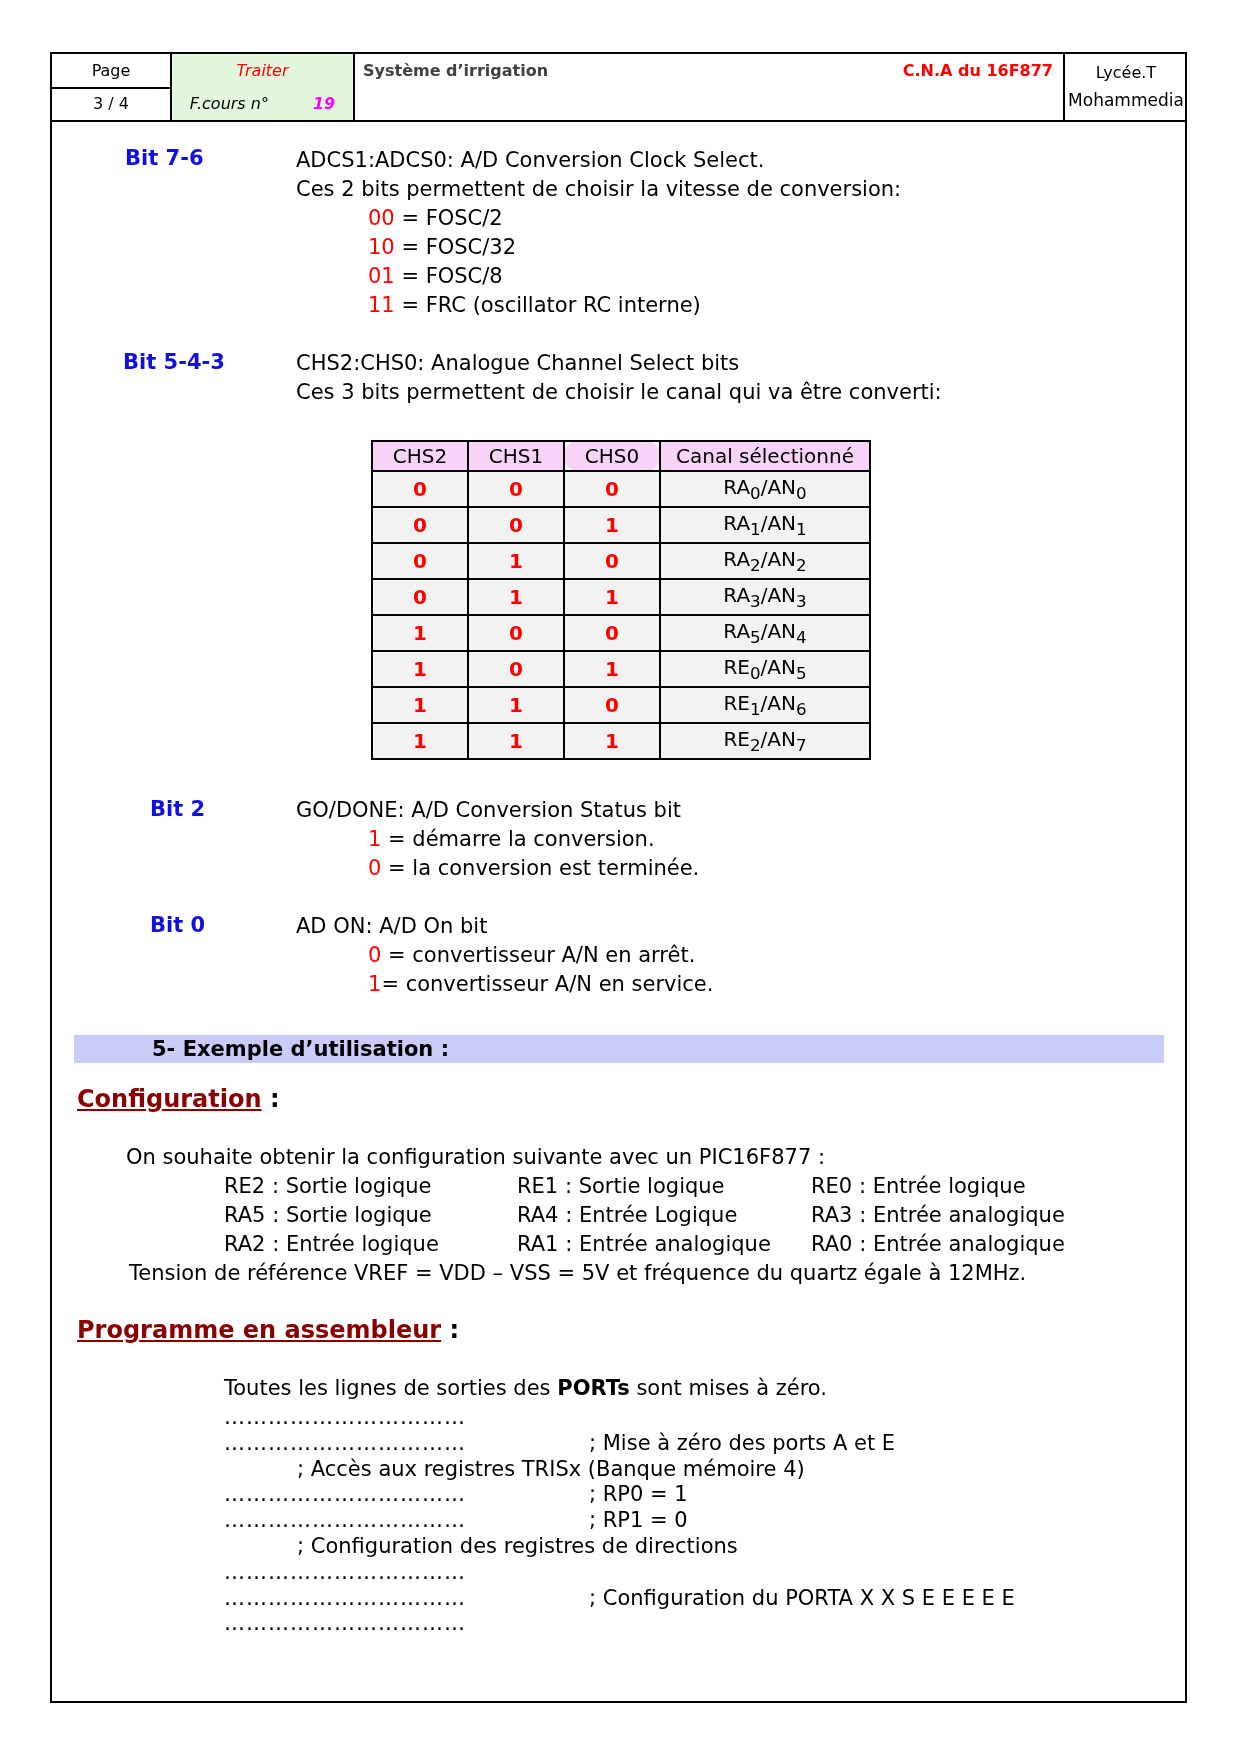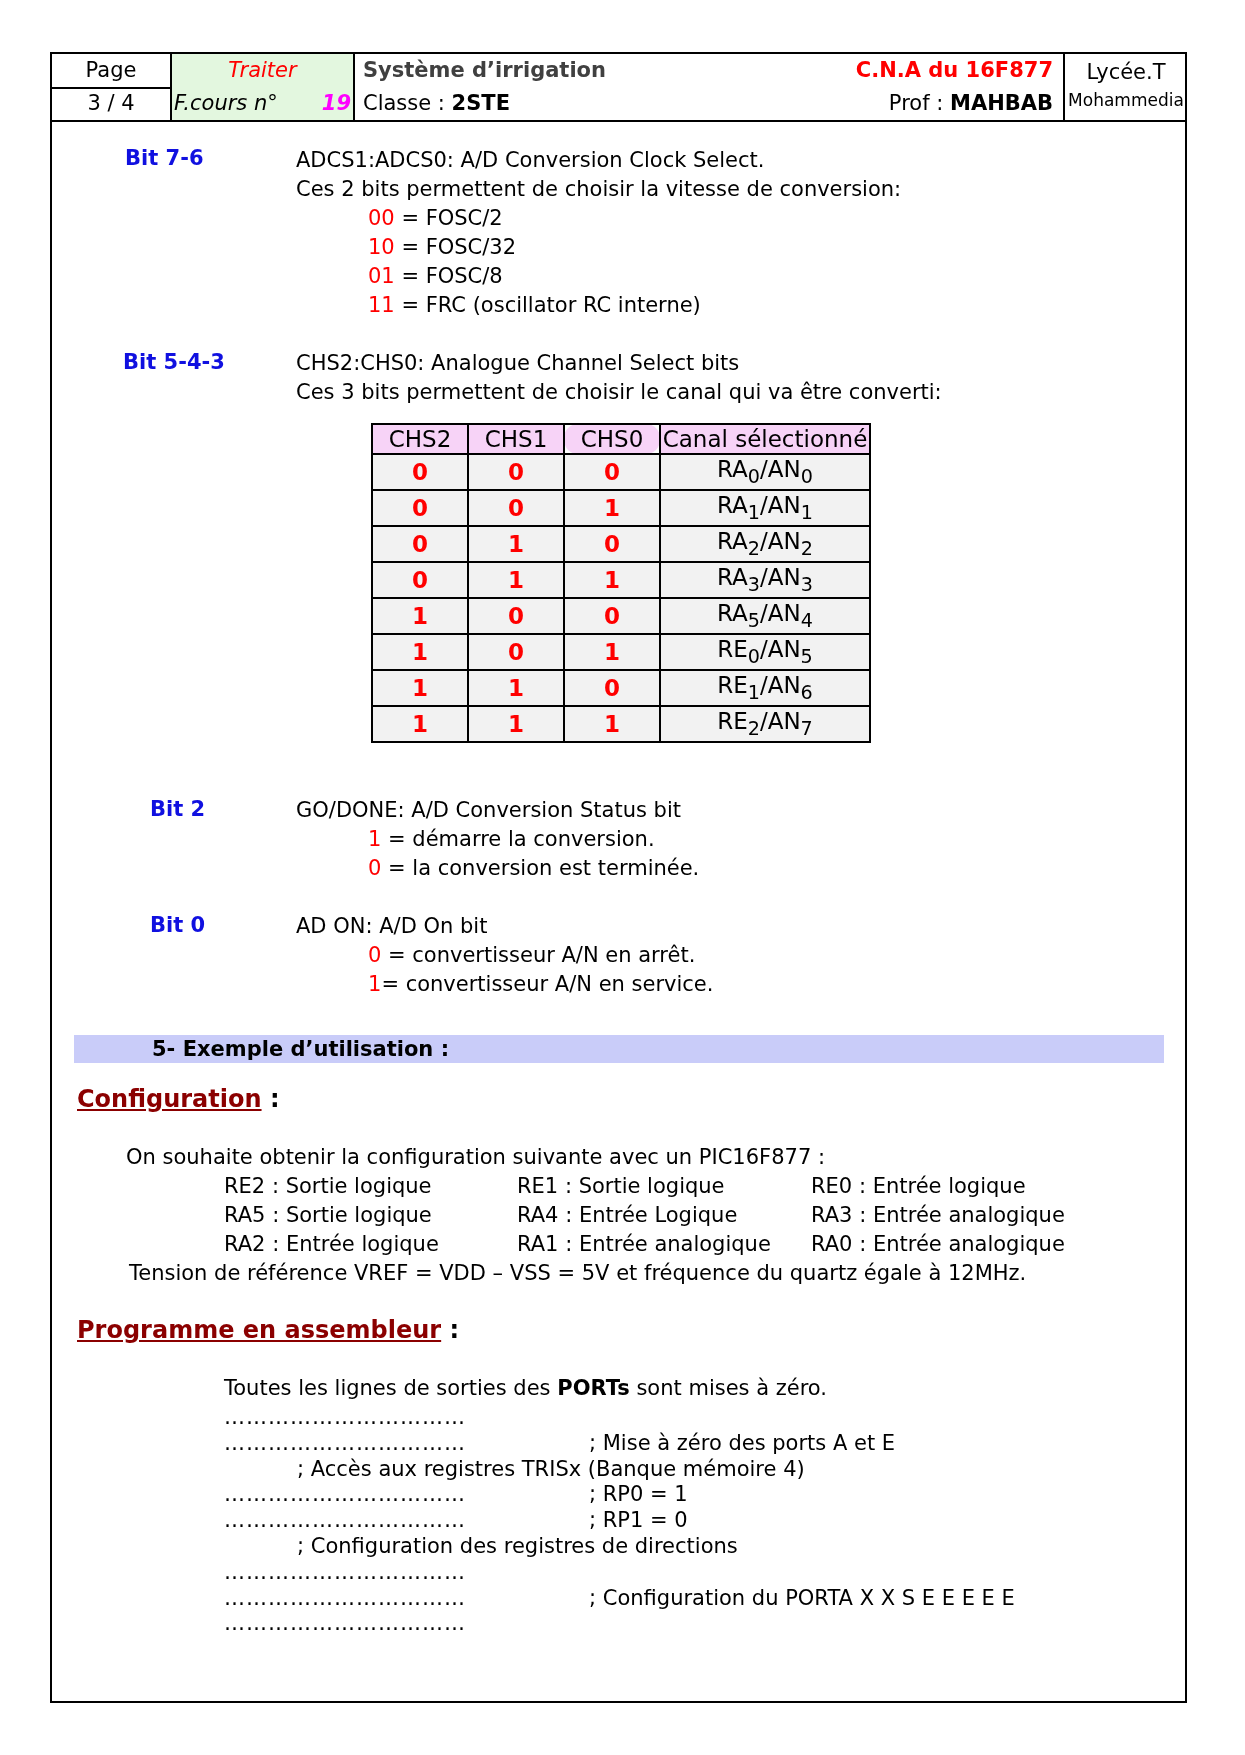--- a/index.html
+++ b/index.html
@@ -1,33 +1,33 @@
 <!DOCTYPE html>
 <html><head>
 <meta charset="utf-8">
 <style>
   html, body { margin:0; padding:0; background:#ffffff; }
   body { width:1245px; height:1755px; position:relative; font-family:"DejaVu Sans", sans-serif; color:#000; overflow:hidden; }
   .frame { position:absolute; left:50px; top:52px; width:1137px; height:1651px; border:2px solid #000; box-sizing:border-box; }
   .hdr { position:absolute; left:0; top:0; width:100%; height:68px; border-bottom:2px solid #000; box-sizing:border-box; }
   .hc { position:absolute; top:0; height:66px; border-right:2px solid #000; box-sizing:border-box; }
-  .hc .r1, .hc .r2 { position:absolute; left:0; right:0; height:33px; line-height:33px; font-size:21px; }
+  .hc .r1, .hc .r2 { position:absolute; left:0; right:0; height:33px; line-height:33px; font-size:16px; }
   .hc .r1 { top:0; } .hc .r2 { top:33px; }
   .c-page { left:0; width:120px; text-align:center; }
   .c-page .r1 { border-bottom:2px solid #000; }
   .c-treat { left:120px; width:183px; background:#e3f7df; text-align:center; font-style:italic; }
   .c-title { left:303px; width:710px; }
   .c-lycee { left:1013px; width:122px; border-right:none; text-align:center; }
   .red { color:#ff0000; }
   .blue { color:#404040; }
   .mag { color:#ff00ff;margin-left:44px; }
   .bold { font-weight:bold; }
   .txt { position:absolute; font-size:21px; white-space:pre; line-height:28px; }
   .bitlbl { position:absolute; font-size:21px; font-weight:bold; color:#1010e0; }
-  table.chs { position:absolute; left:371px; top:423px; border-collapse:collapse; font-size:23px; }
+  table.chs { position:absolute; left:371px; top:440px; border-collapse:collapse; font-size:20px; }
   table.chs th, table.chs td { border:2px solid #000; text-align:center; padding:0; }
   table.chs th { background:#f7d3f7; font-weight:normal; height:28px; }
   table.chs td { background:#f2f2f2; height:34px; }
   table.chs td.bitv { color:#ff0000; font-weight:bold; }
   .section-bar { position:absolute; left:74px; top:1035px; width:1090px; height:28px; background:#c9ccf9; }
   .section-bar span { position:absolute; left:78px; top:0; font-size:21px; font-weight:bold; line-height:28px; }
   .heading { position:absolute; font-size:24px; font-weight:bold; color:#8b0000; }
   .heading u { text-decoration:underline; }
   .heading .colon { color:#000; }
   .dots { letter-spacing:1px; }
@@ -42,24 +42,20 @@
       <div class="r2">3 / 4</div>
     </div>
     <div class="hc c-treat">
       <div class="r1 red">Traiter</div>
       <div class="r2"><span>F.cours n°</span><span class="mag bold">19</span></div>
     </div>
     <div class="hc c-title">
       <div class="r1" style="padding-left:8px;">
         <span class="blue bold">Système d’irrigation</span>
         <span class="red bold" style="position:absolute; right:10px;">C.N.A du 16F877</span>
-      </div>
-      <div class="r2" style="padding-left:8px;">
-        <span>Classe : </span><span class="bold">2STE</span>
-        <span style="position:absolute; right:10px;"><span>Prof : </span><span class="bold">MAHBAB</span></span>
       </div>
     </div>
     <div class="hc c-lycee">
       <div class="r1" style="top:2px;">Lycée.T</div>
       <div class="r2" style="font-size:17px; top:30px;">Mohammedia</div>
     </div>
   </div>
 </div>
 
 <div class="bitlbl" style="left:125px; top:146px;">Bit 7-6</div>

